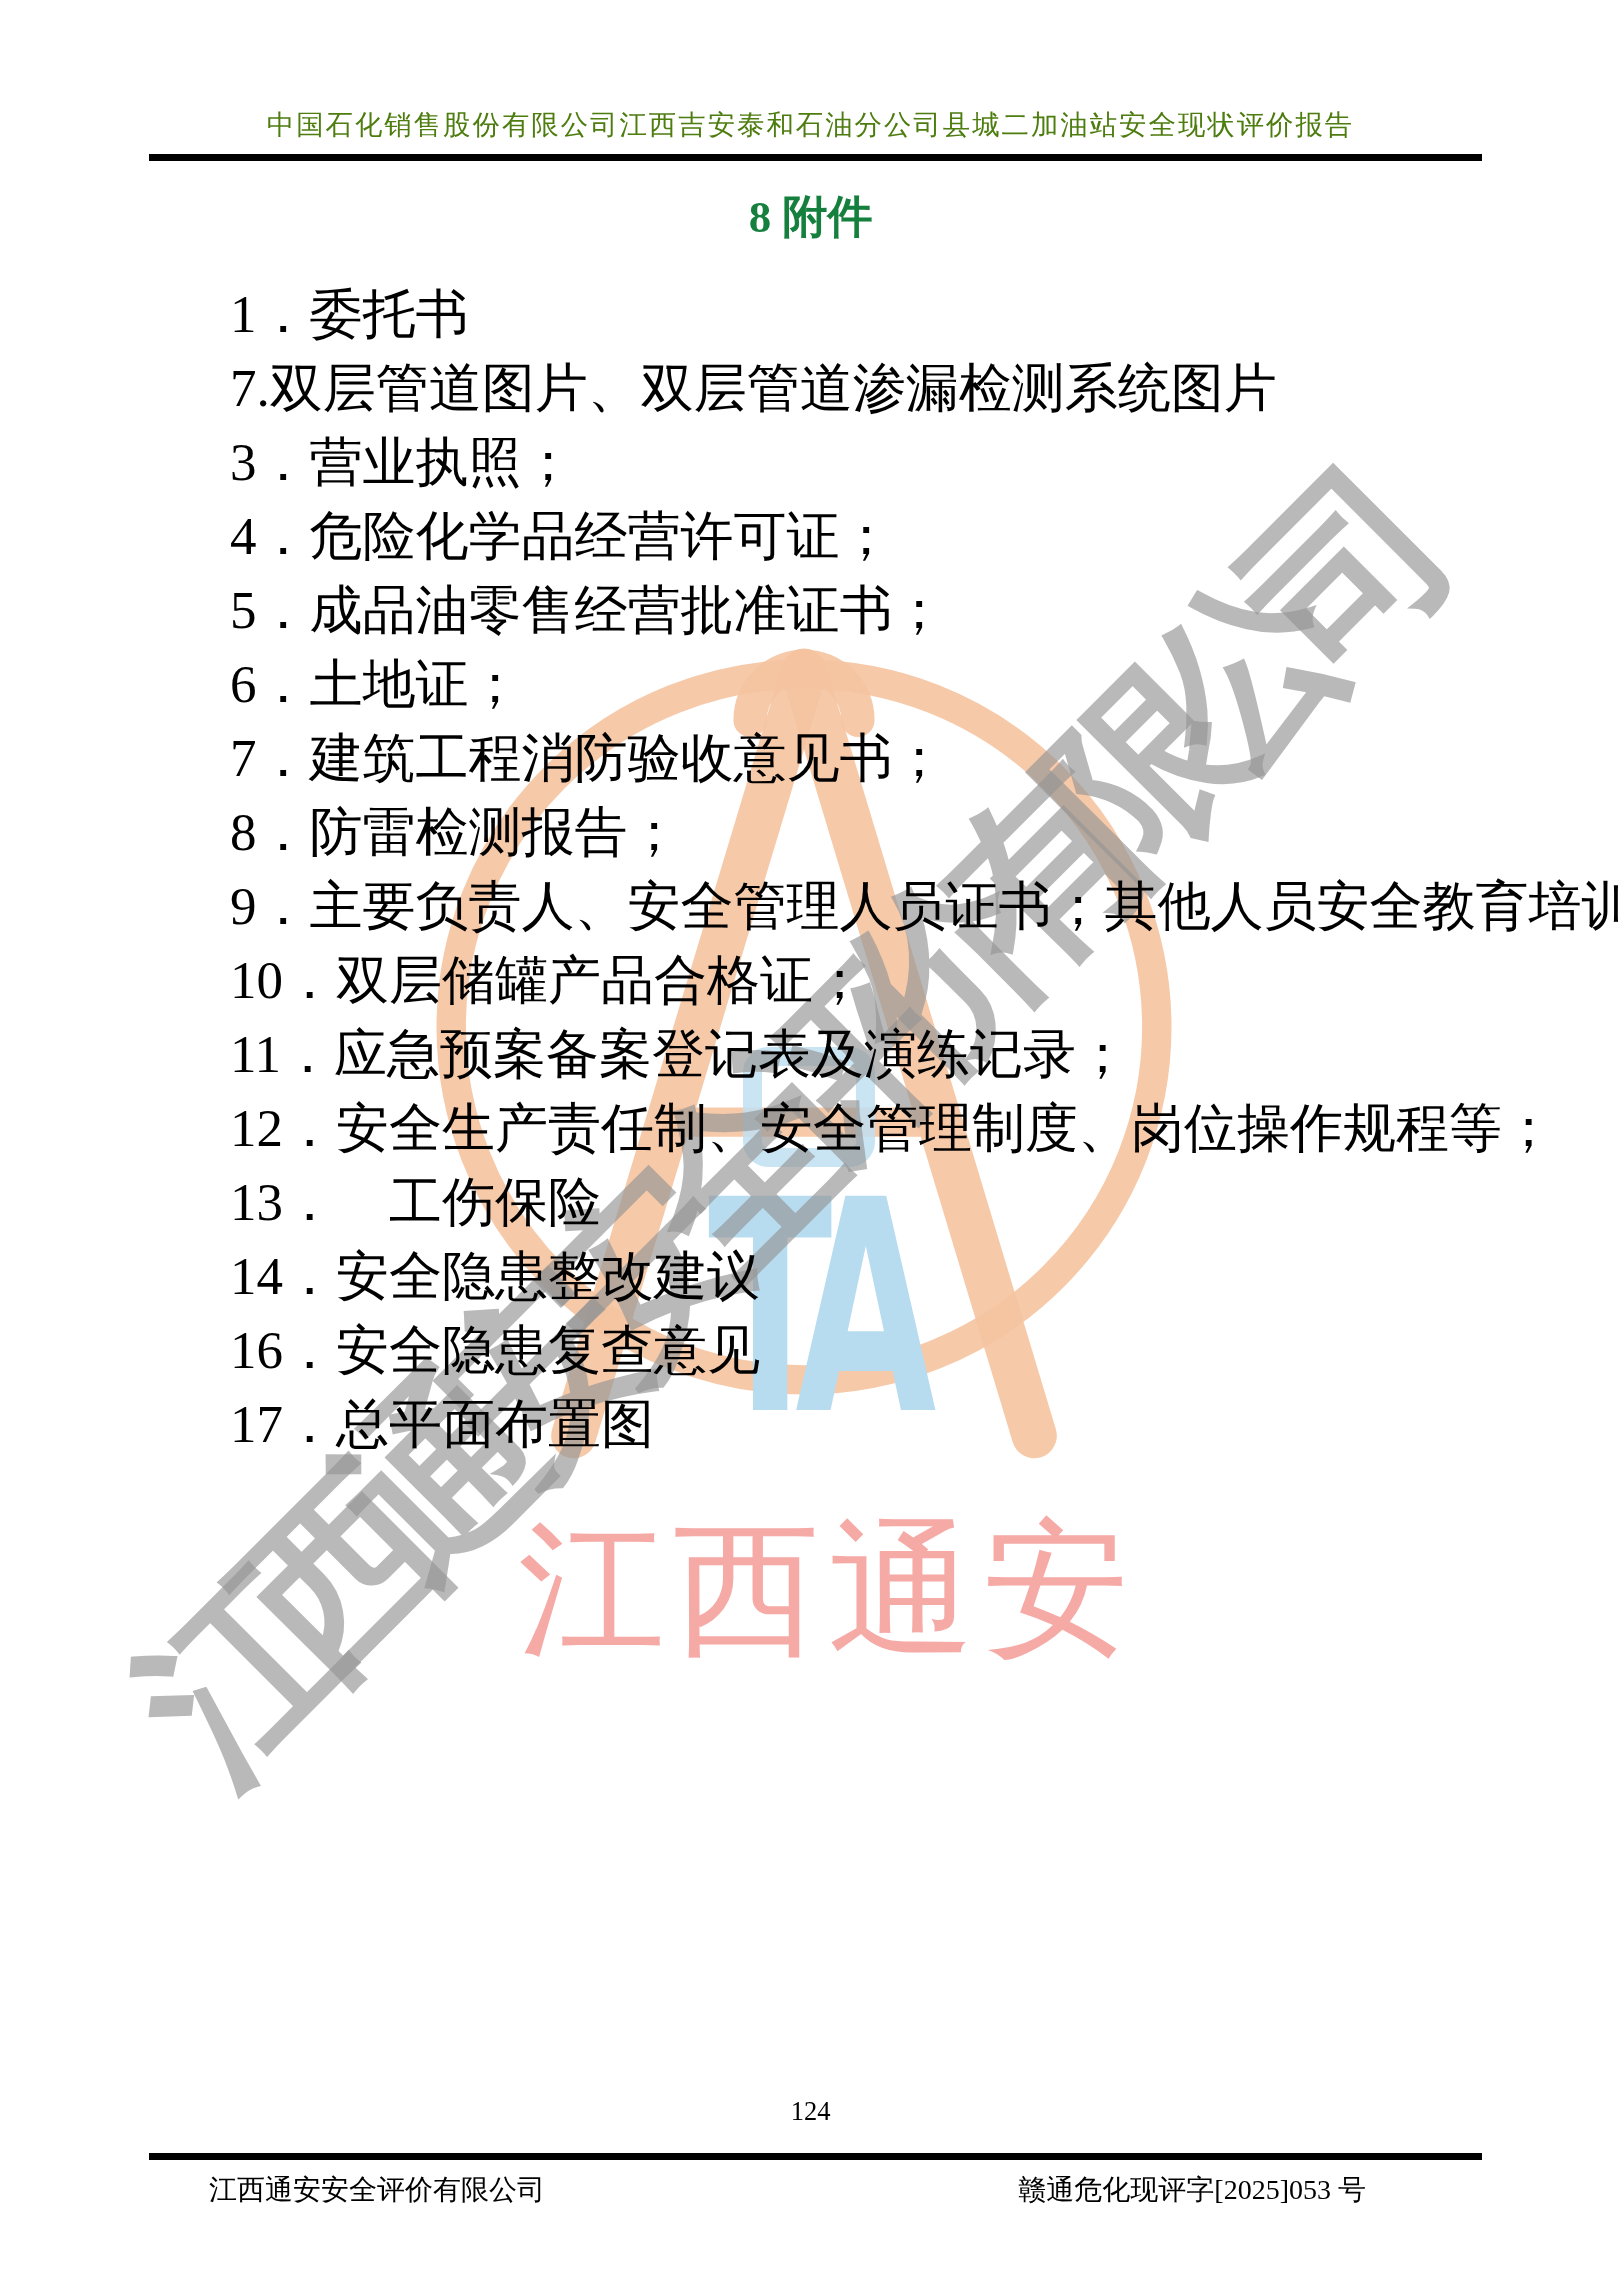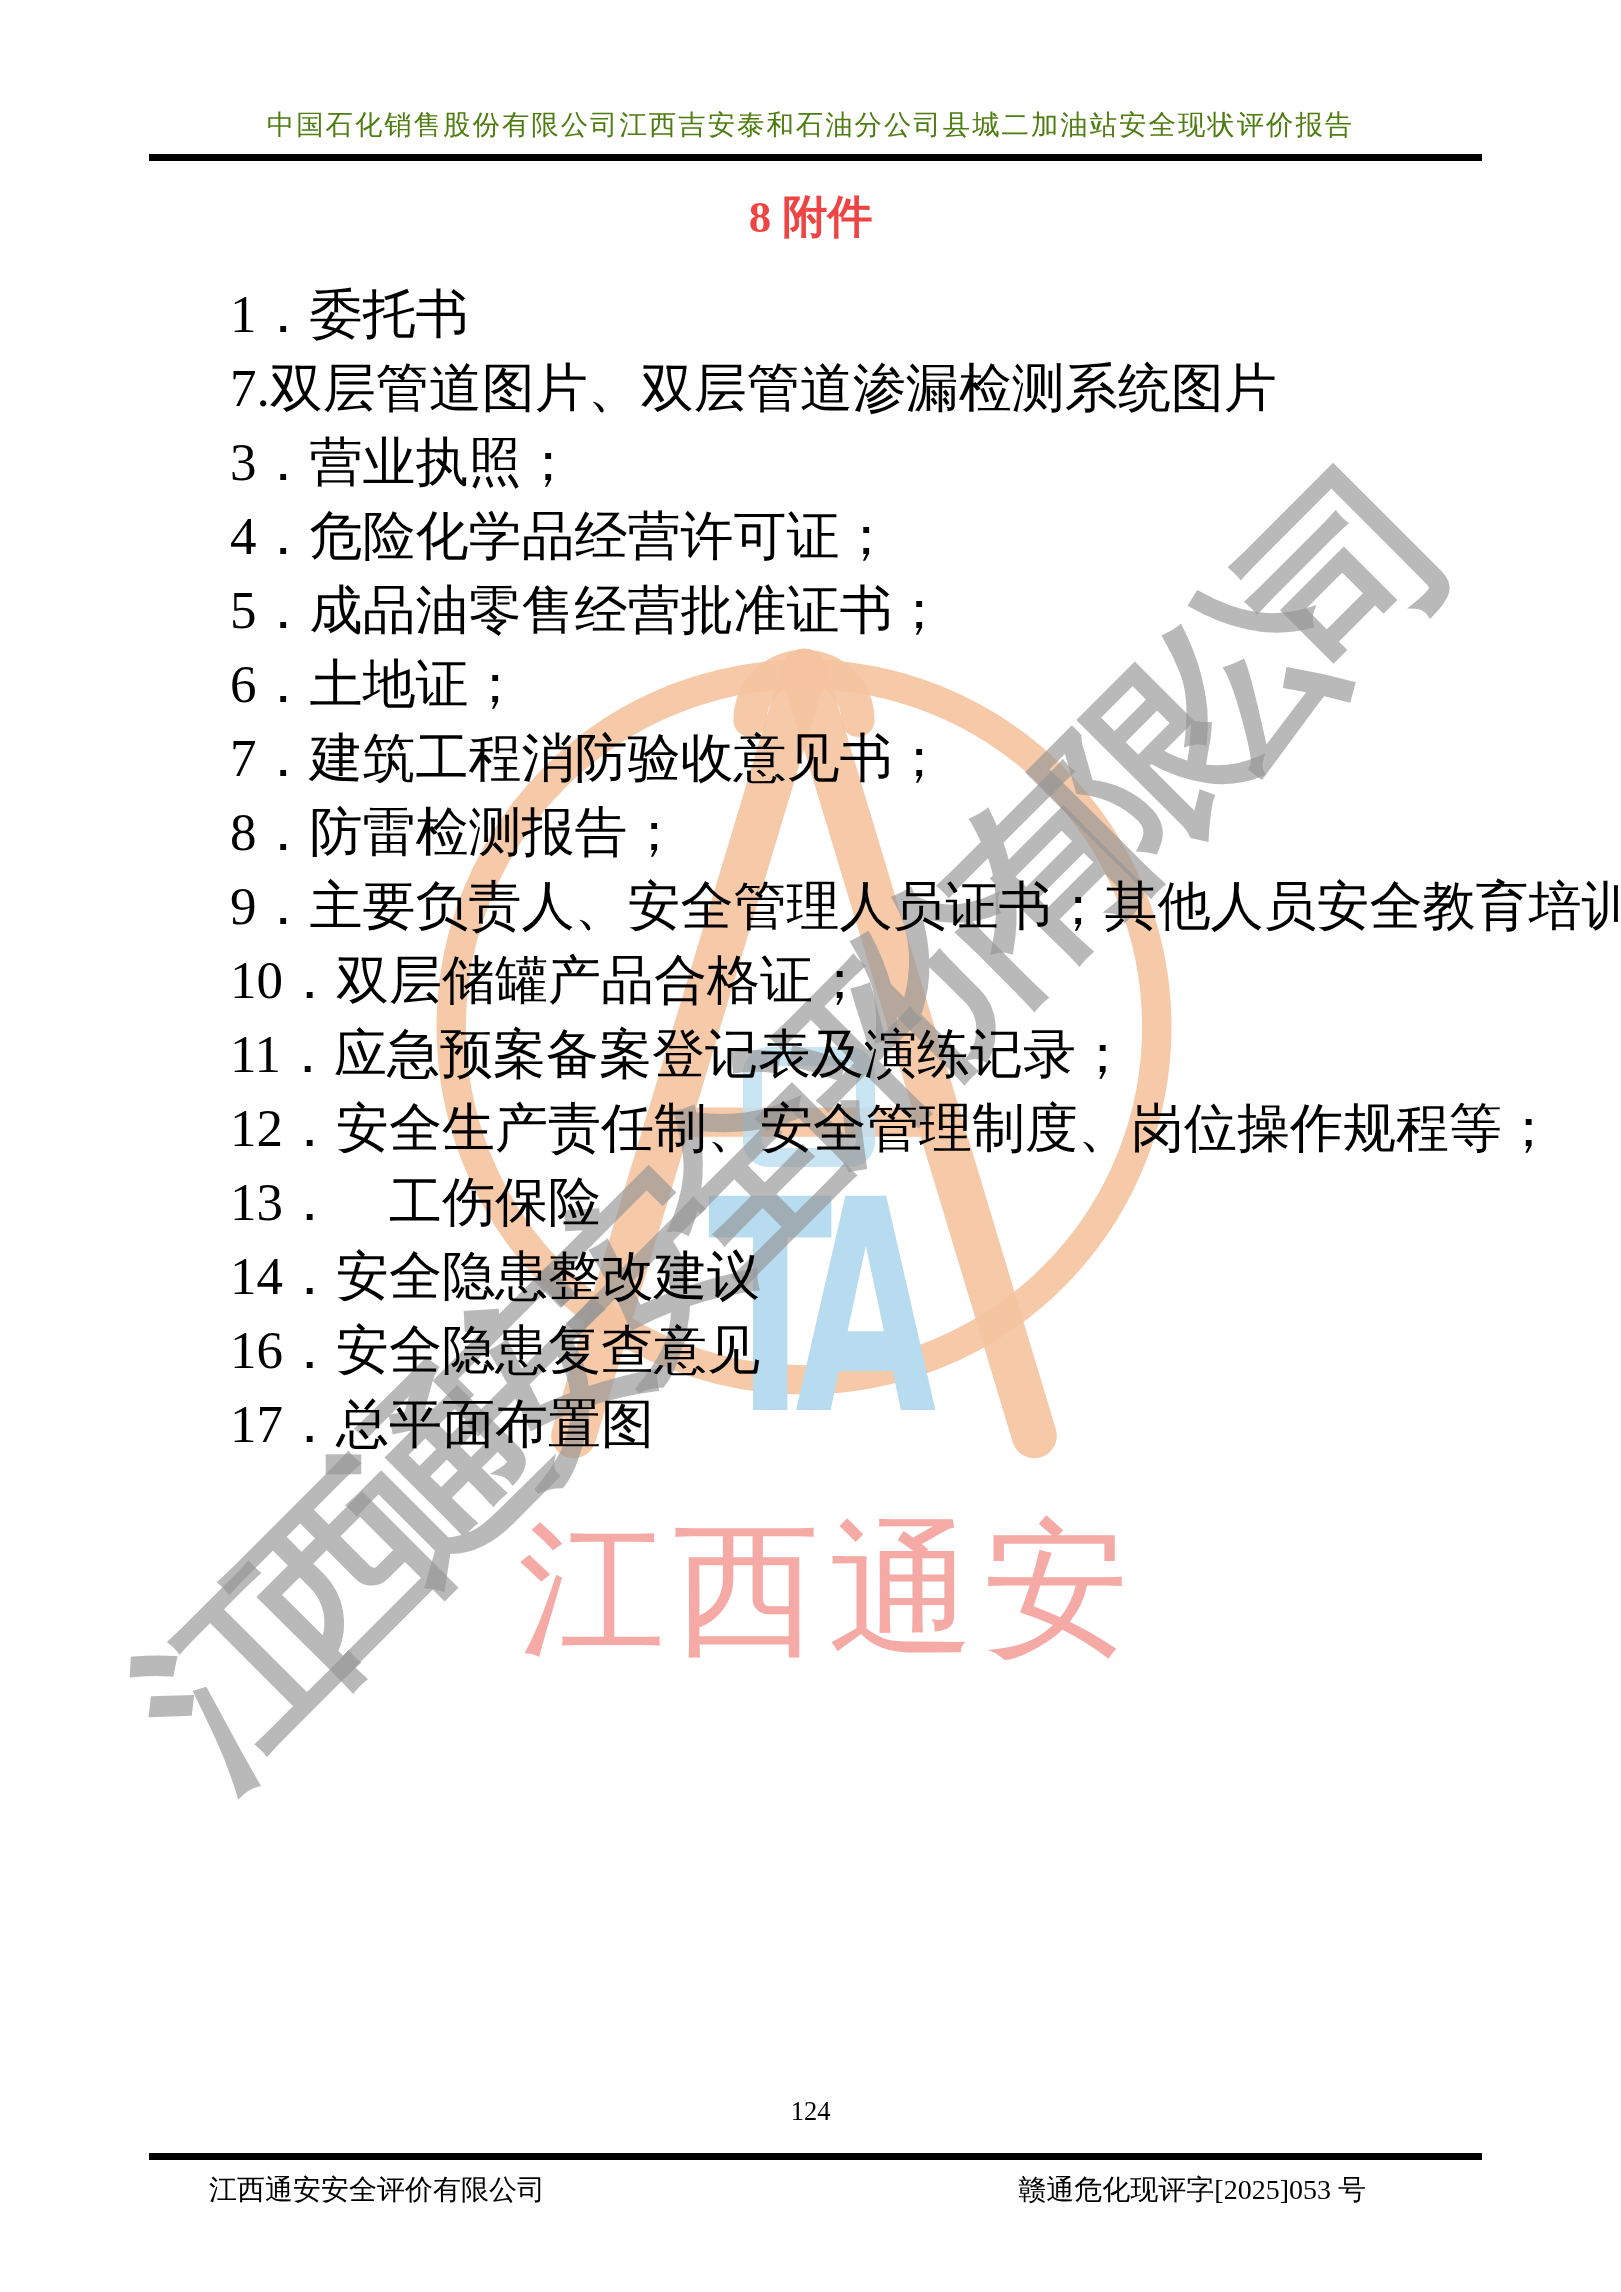--- a/index.html
+++ b/index.html
@@ -47,21 +47,21 @@
     position:absolute;left:0;top:106px;width:100%;
     text-align:center;font-size:27.4px;line-height:39px;
     letter-spacing:2px;color:#4d7c0f;
   }
   .rule{position:absolute;left:149px;width:1333px;height:6.9px;background:#000;}
   .rule-top{top:154px;}
   .rule-bottom{top:2153px;}
   
   .section-title{
     position:absolute;left:0;top:188px;width:100%;
-    text-align:center;font-weight:bold;font-size:45px;line-height:59px;color:#ef4444;
+    text-align:center;font-weight:bold;font-size:45px;line-height:59px;color:#15803d;
   }
   .attachment-list{
     position:absolute;left:230px;top:277px;width:1255px;
     margin:0;padding:0;list-style:none;
   }
   .attachment-list li{
     height:74px;line-height:74px;
     font-size:53px;color:#000;
     white-space:nowrap;
   }

